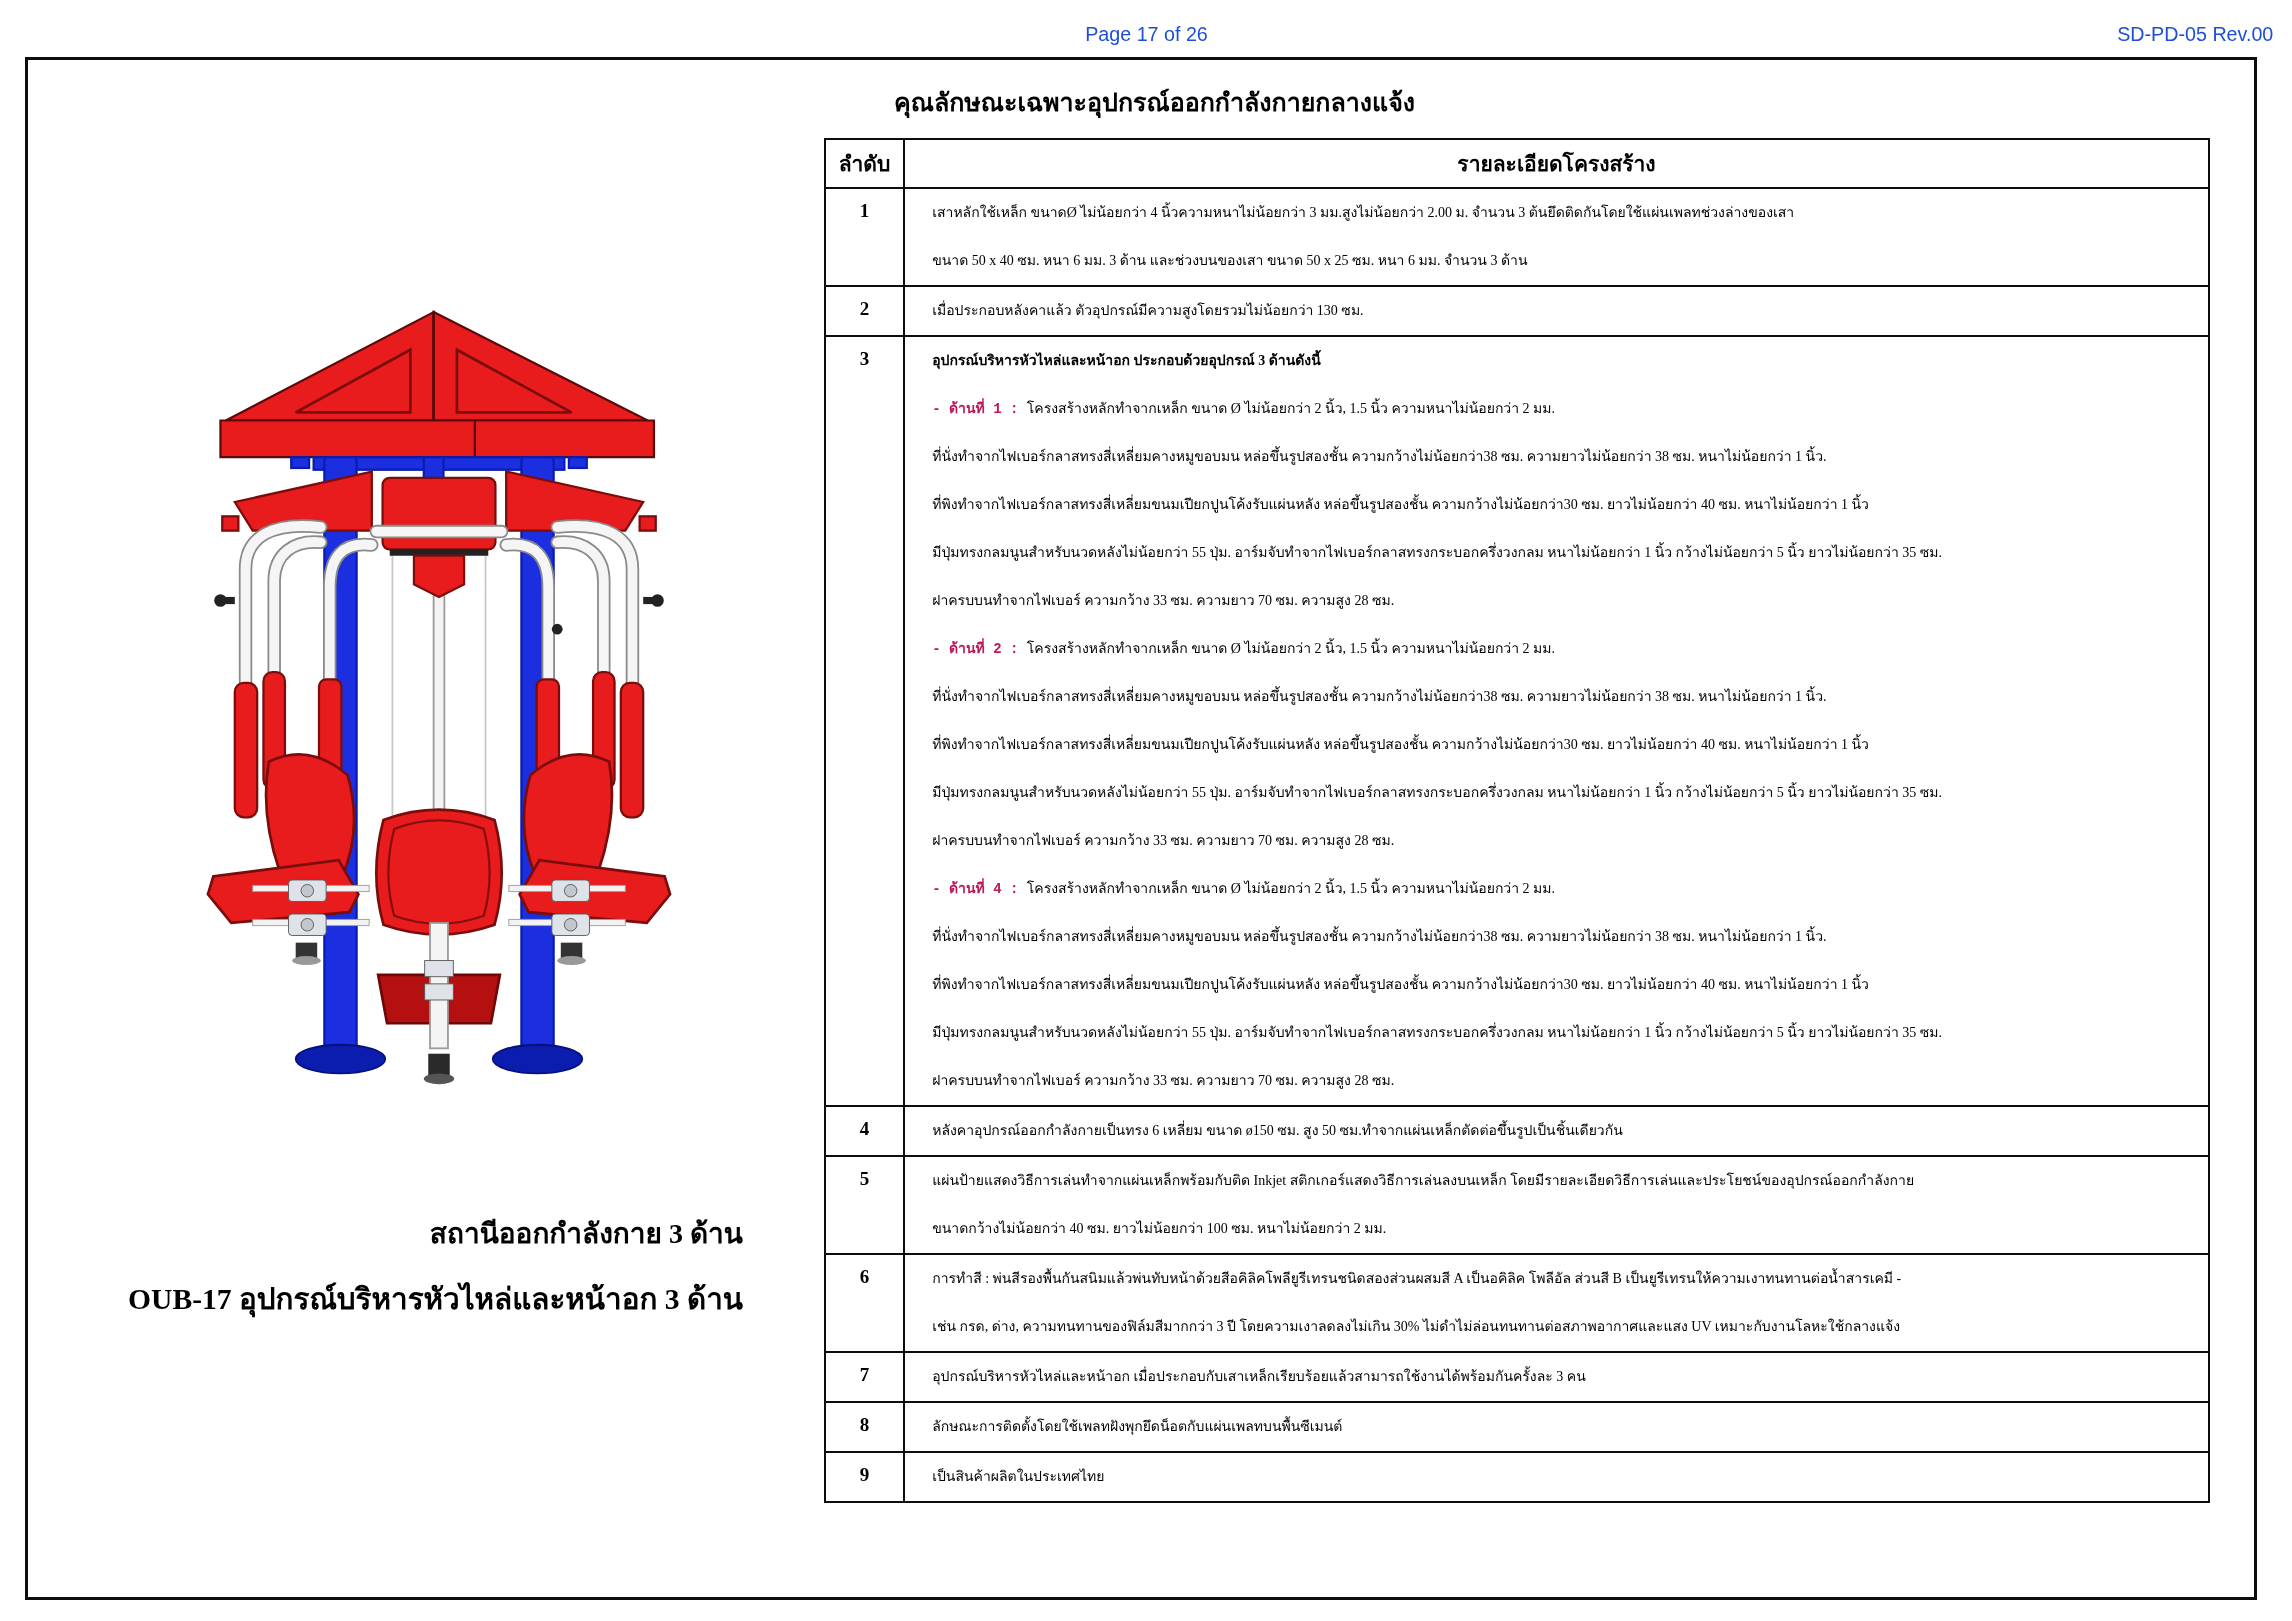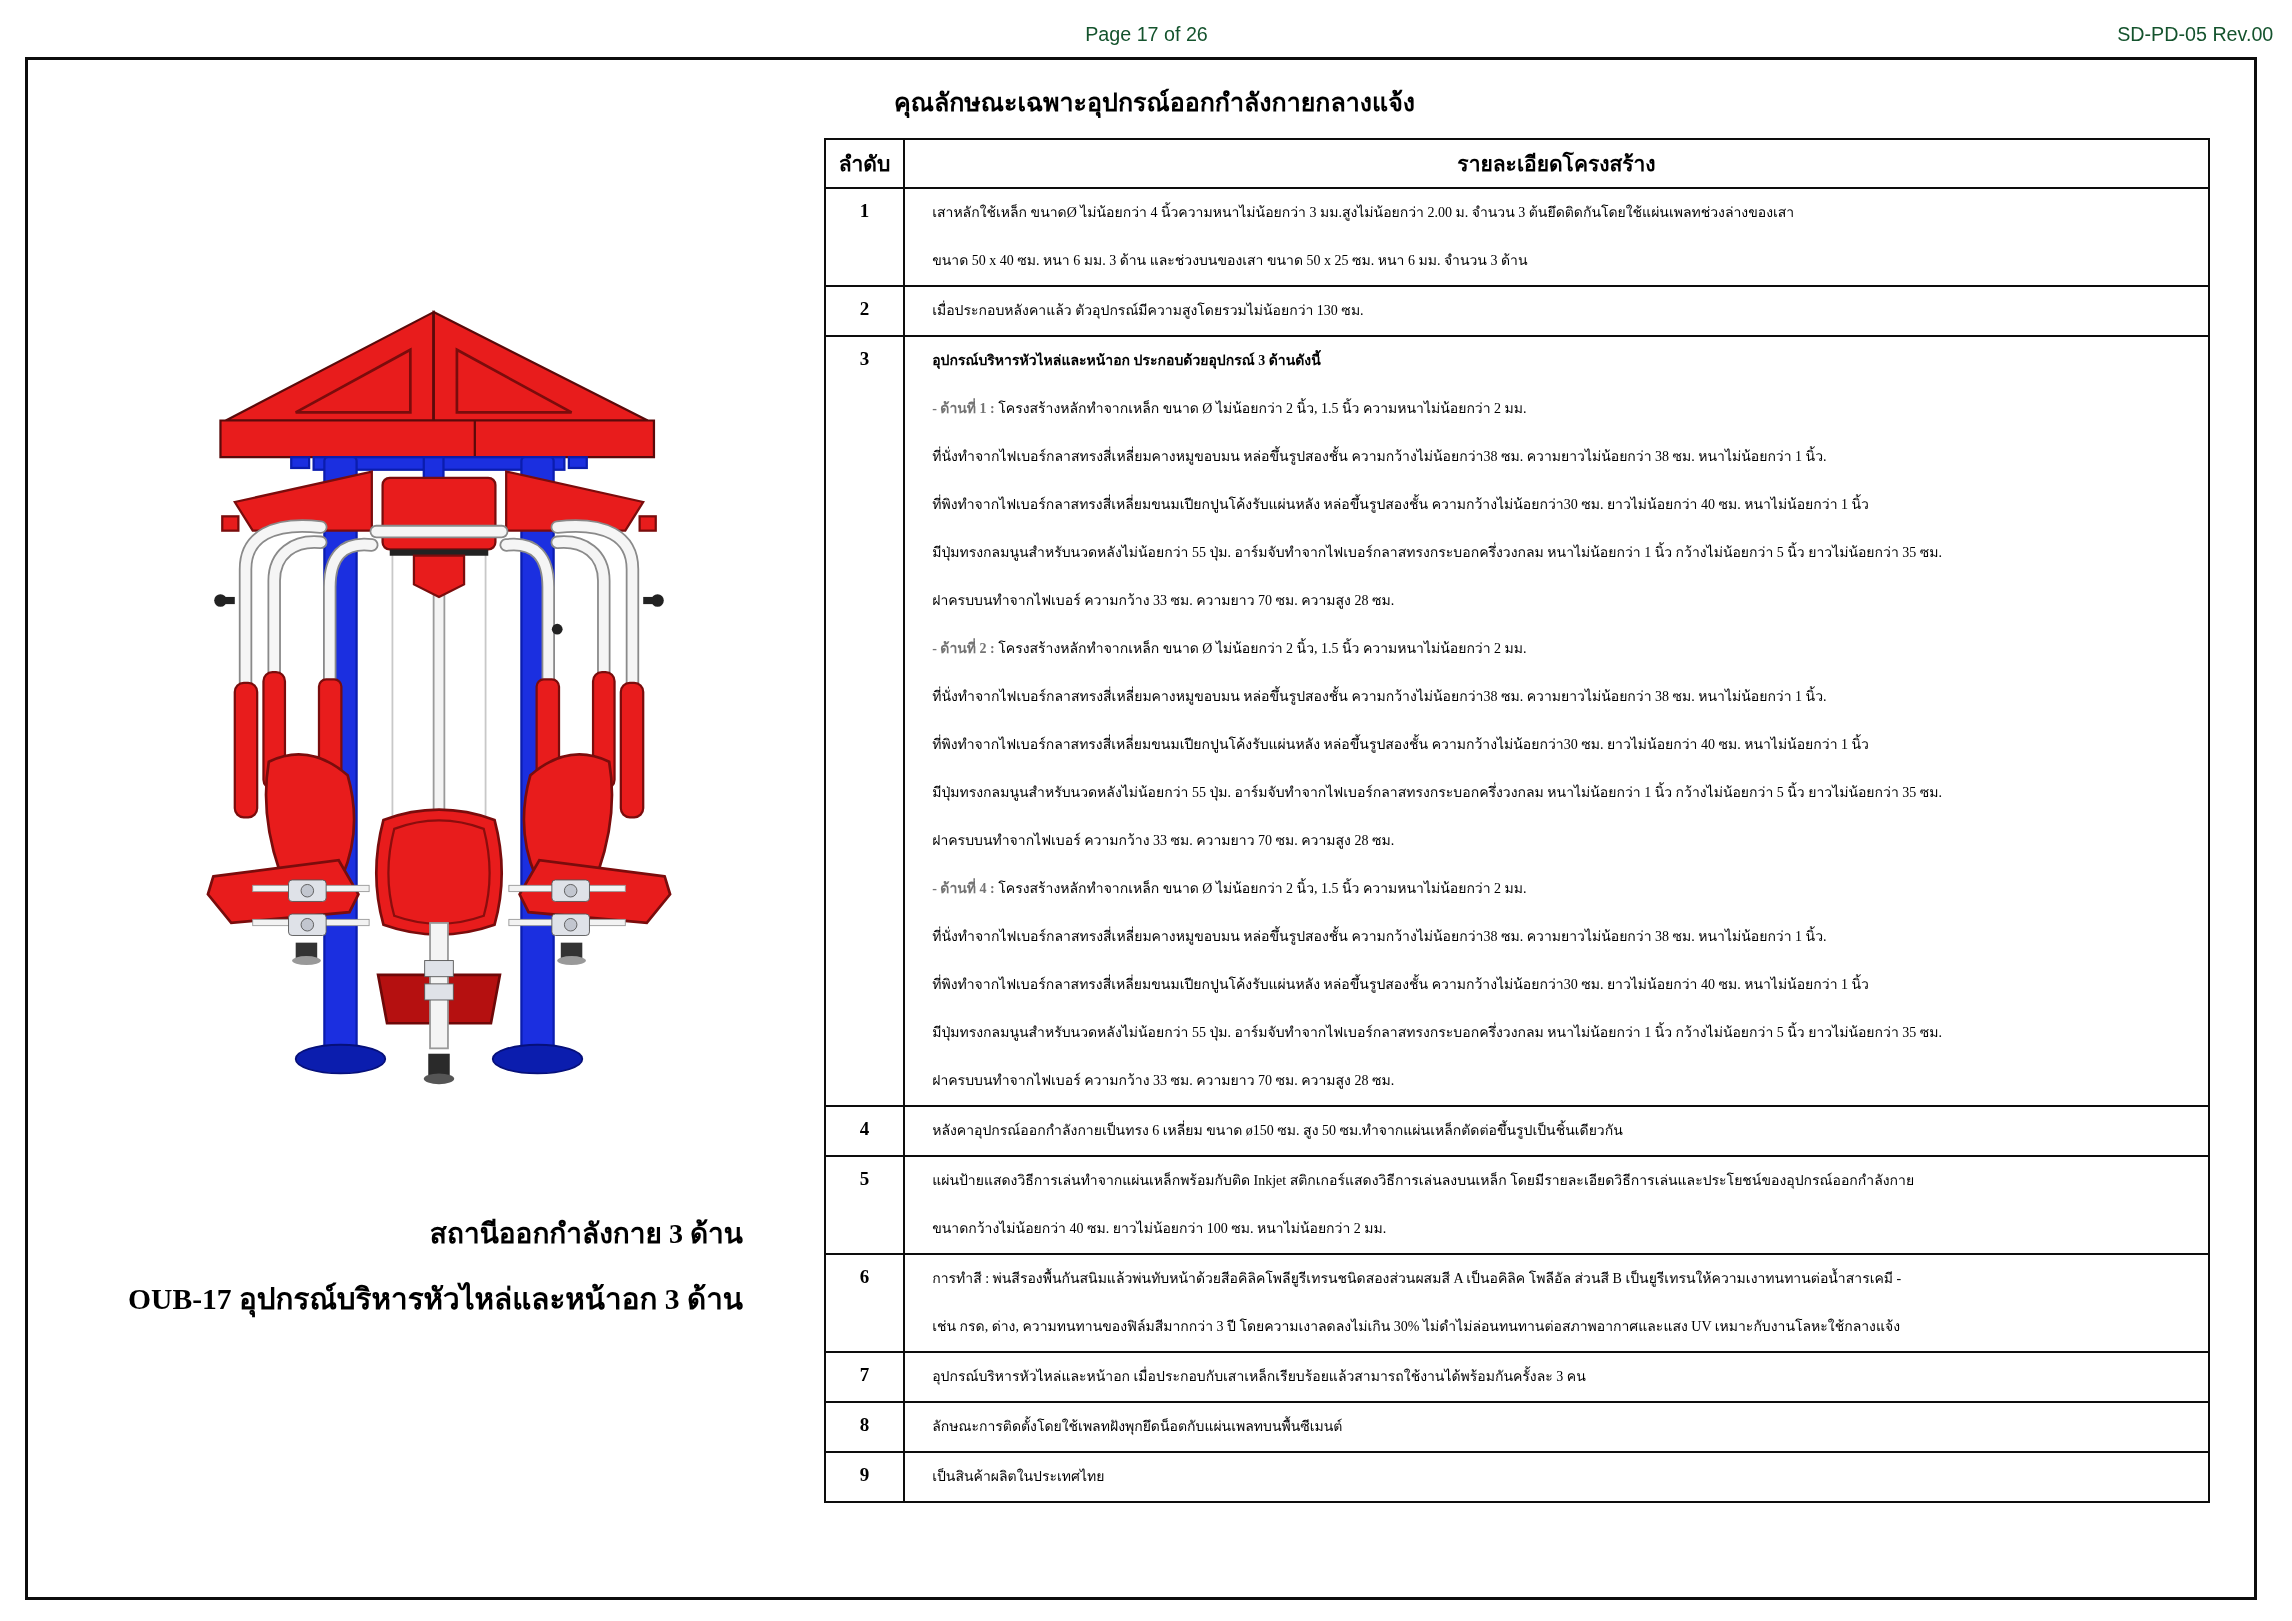--- a/index.html
+++ b/index.html
@@ -1,34 +1,34 @@
 <!DOCTYPE html>
 <html style="font-size:14.3px"><head>
 <meta charset="utf-8">
 <style>
   html,body{margin:0;padding:0;background:#ffffff;}
   body{width:2293px;height:1621px;position:relative;font-family:"Liberation Serif","DejaVu Serif",serif;color:#000;}
 
-  .meta{position:absolute;top:23px;font-family:"Liberation Sans","DejaVu Sans",sans-serif;font-size:19.7px;color:#14532d;}
+  .meta{position:absolute;top:23px;font-family:"Liberation Sans","DejaVu Sans",sans-serif;font-size:19.7px;color:#1d4ed8;}
   .meta-page{left:0;right:0;text-align:center;}
   .meta-code{right:19.7px;}
 
   .page-border{position:absolute;left:25px;top:57px;width:2226px;height:1537px;border:3.6px solid #0d0d0d;background:#fff;}
 
   .doc-title{position:absolute;left:894px;top:82px;font-size:25px;font-weight:bold;white-space:nowrap;}
 
   .spec-table{position:absolute;left:824px;top:138px;width:1386px;border-collapse:collapse;table-layout:fixed;}
   .spec-table td,.spec-table th{border:2.7px solid #0d0d0d;vertical-align:top;overflow:hidden;}
   .spec-table th{font-size:21px;font-weight:bold;text-align:center;height:45px;vertical-align:middle;}
   .col-num{width:79px;}
   td.num{text-align:center;font-weight:bold;font-size:19px;padding-top:10.7px;}
   td.desc{padding:0 5.4px 0 7.2px;}
   .line{height:48px;line-height:48px;font-size:14px;white-space:nowrap;overflow:hidden;margin-left:20px;}
   .line.bold{font-weight:bold;}
-  .side-label{color:#737373;font-weight:bold;}
+  .side-label{color:#be185d;font-weight:bold;font-family:Liberation Mono, monospace;}
   .note-label{font-weight:bold;}
 
   .figure-wrap{position:absolute;left:206px;top:296px;width:466px;height:824px;}
   .caption{position:absolute;left:107px;width:636px;text-align:right;font-weight:bold;white-space:nowrap;}
   .caption-1{top:1211px;font-size:28px;}
   .caption-2{top:1275px;font-size:29.6px;}
 
   .tube-o{stroke:#8a8a8a;stroke-width:15;fill:none;stroke-linecap:round;}
   .tube-i{stroke:#f5f5f5;stroke-width:11;fill:none;stroke-linecap:round;}
 </style>

